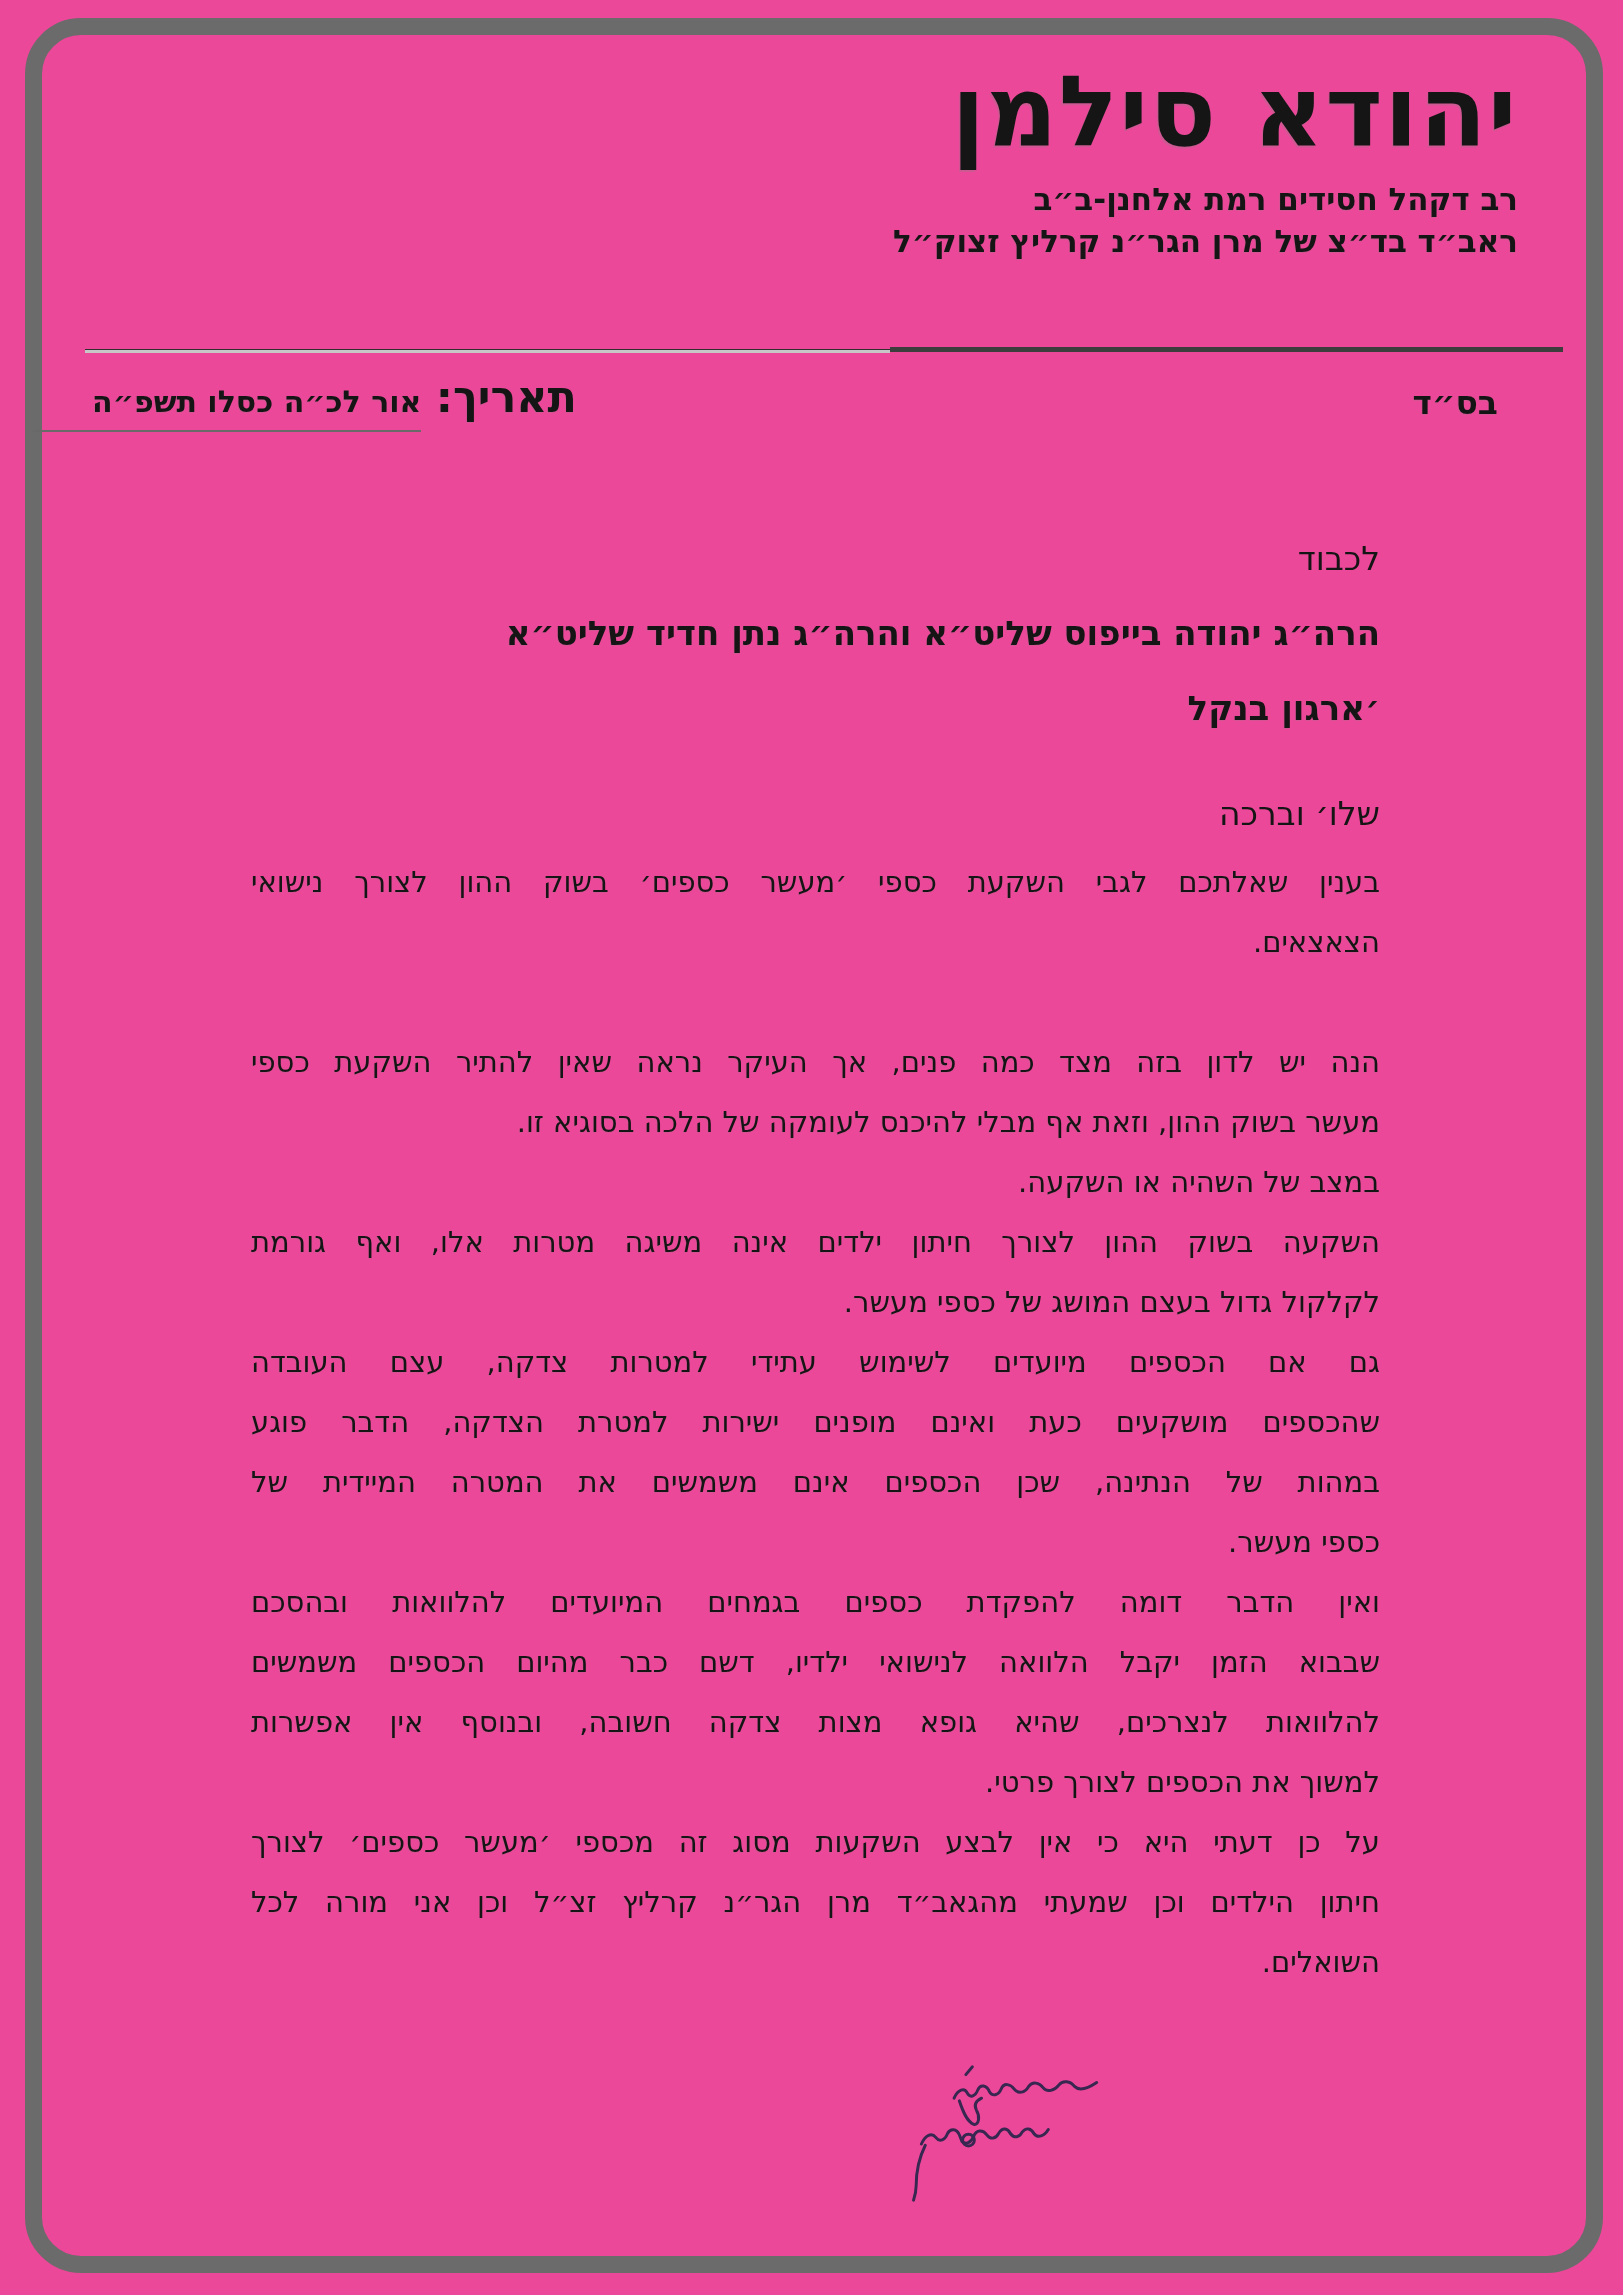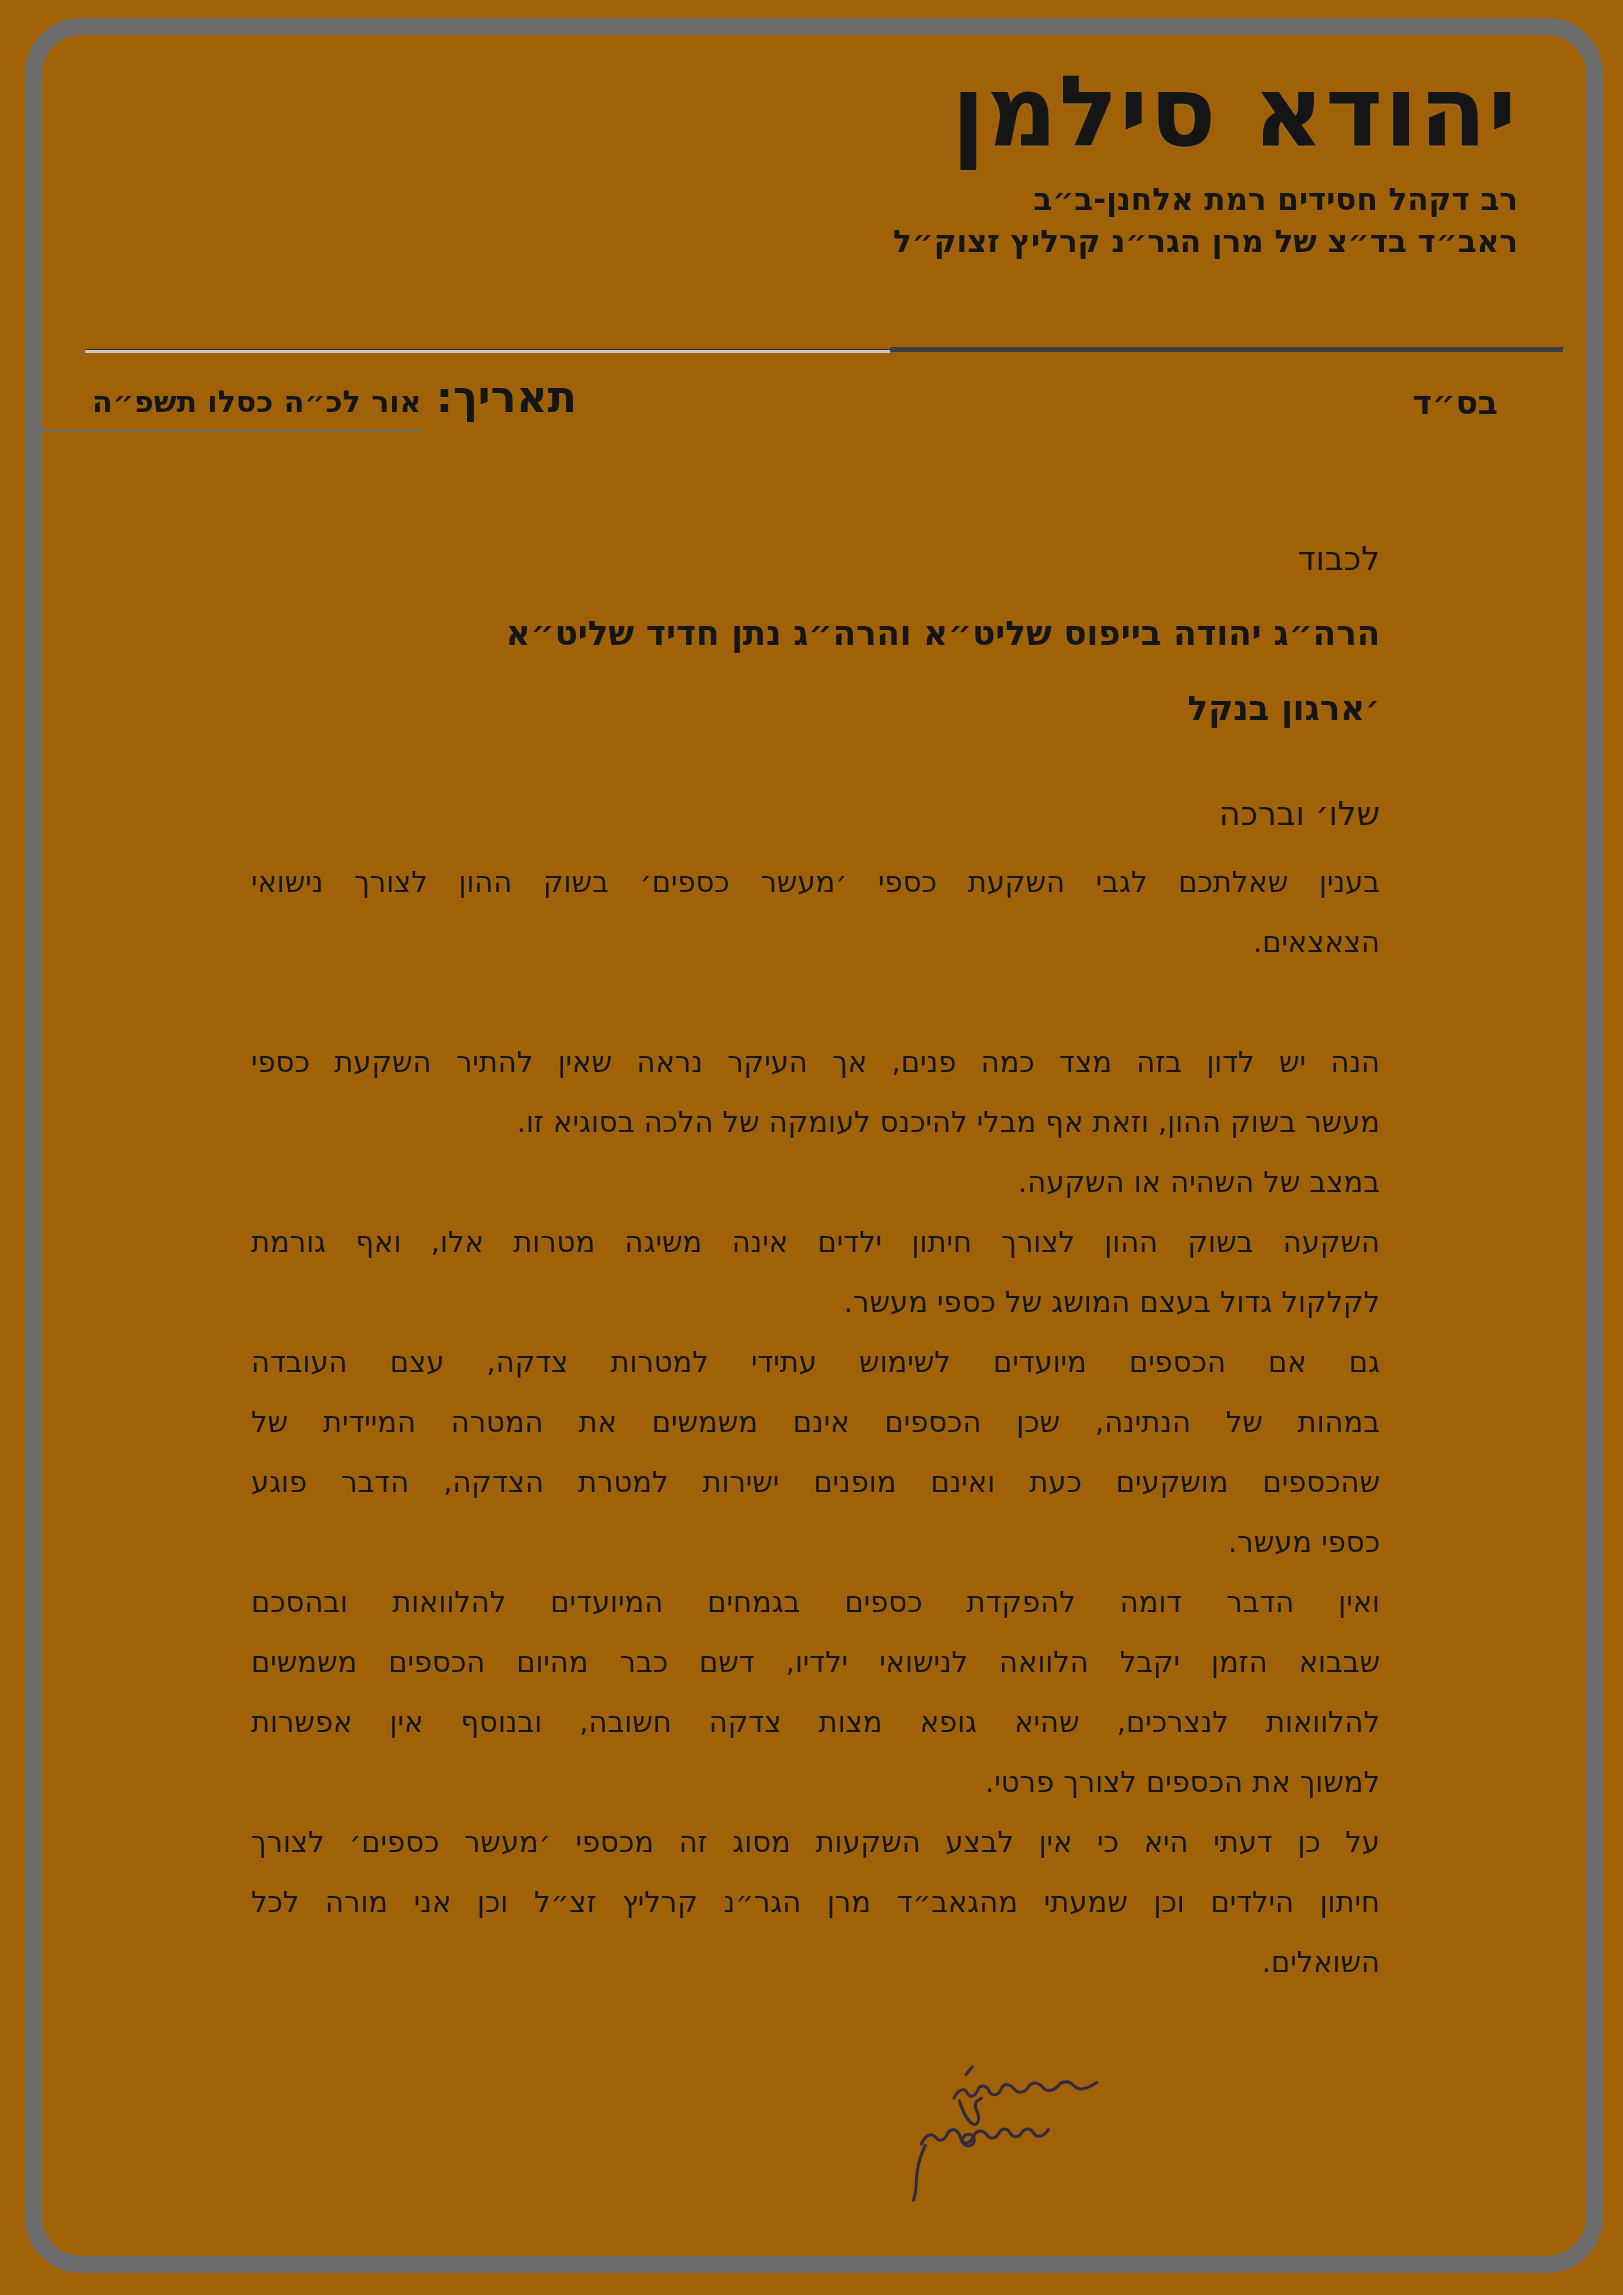--- a/index.html
+++ b/index.html
@@ -1,19 +1,19 @@
 <!DOCTYPE html>
 <html style="font-size:10.5px"><head>
 <meta charset="utf-8">
 <style>
   html,body{margin:0;padding:0;background:#ffffff;}
   .page{
     position:relative;
     width:1623px;height:2295px;
-    background:#a16207;
+    background:#ec4899;
     overflow:hidden;
     font-family:"DejaVu Sans",sans-serif;
     color:#151515;
     direction:rtl;
   }
   .frame{
     position:absolute;left:25px;top:18.3px;
     width:1578px;height:2255px;
     box-sizing:border-box;
     border:17.7px solid #6b6b6b;
@@ -111,22 +111,22 @@
   <main class="letter-body">
     <div class="line just">בענין שאלתכם לגבי השקעת כספי ׳מעשר כספים׳ בשוק ההון לצורך נישואי</div>
     <div class="line">הצאצאים.</div>
     <div class="pgap"></div>
     <div class="line just">הנה יש לדון בזה מצד כמה פנים, אך העיקר נראה שאין להתיר השקעת כספי</div>
     <div class="line">מעשר בשוק ההון, וזאת אף מבלי להיכנס לעומקה של הלכה בסוגיא זו.</div>
     <div class="line">במצב של השהיה או השקעה.</div>
     <div class="line just">השקעה בשוק ההון לצורך חיתון ילדים אינה משיגה מטרות אלו, ואף גורמת</div>
     <div class="line">לקלקול גדול בעצם המושג של כספי מעשר.</div>
     <div class="line just">גם אם הכספים מיועדים לשימוש עתידי למטרות צדקה, עצם העובדה</div>
+    <div class="line just">שהכספים מושקעים כעת ואינם מופנים ישירות למטרת הצדקה, הדבר פוגע</div>
     <div class="line just">במהות של הנתינה, שכן הכספים אינם משמשים את המטרה המיידית של</div>
-    <div class="line just">שהכספים מושקעים כעת ואינם מופנים ישירות למטרת הצדקה, הדבר פוגע</div>
     <div class="line">כספי מעשר.</div>
     <div class="line just">ואין הדבר דומה להפקדת כספים בגמחים המיועדים להלוואות ובהסכם</div>
     <div class="line just">שבבוא הזמן יקבל הלוואה לנישואי ילדיו, דשם כבר מהיום הכספים משמשים</div>
     <div class="line just">להלוואות לנצרכים, שהיא גופא מצות צדקה חשובה, ובנוסף אין אפשרות</div>
     <div class="line">למשוך את הכספים לצורך פרטי.</div>
     <div class="line just">על כן דעתי היא כי אין לבצע השקעות מסוג זה מכספי ׳מעשר כספים׳ לצורך</div>
     <div class="line just">חיתון הילדים וכן שמעתי מהגאב״ד מרן הגר״נ קרליץ זצ״ל וכן אני מורה לכל</div>
     <div class="line">השואלים.</div>
   </main>
 

